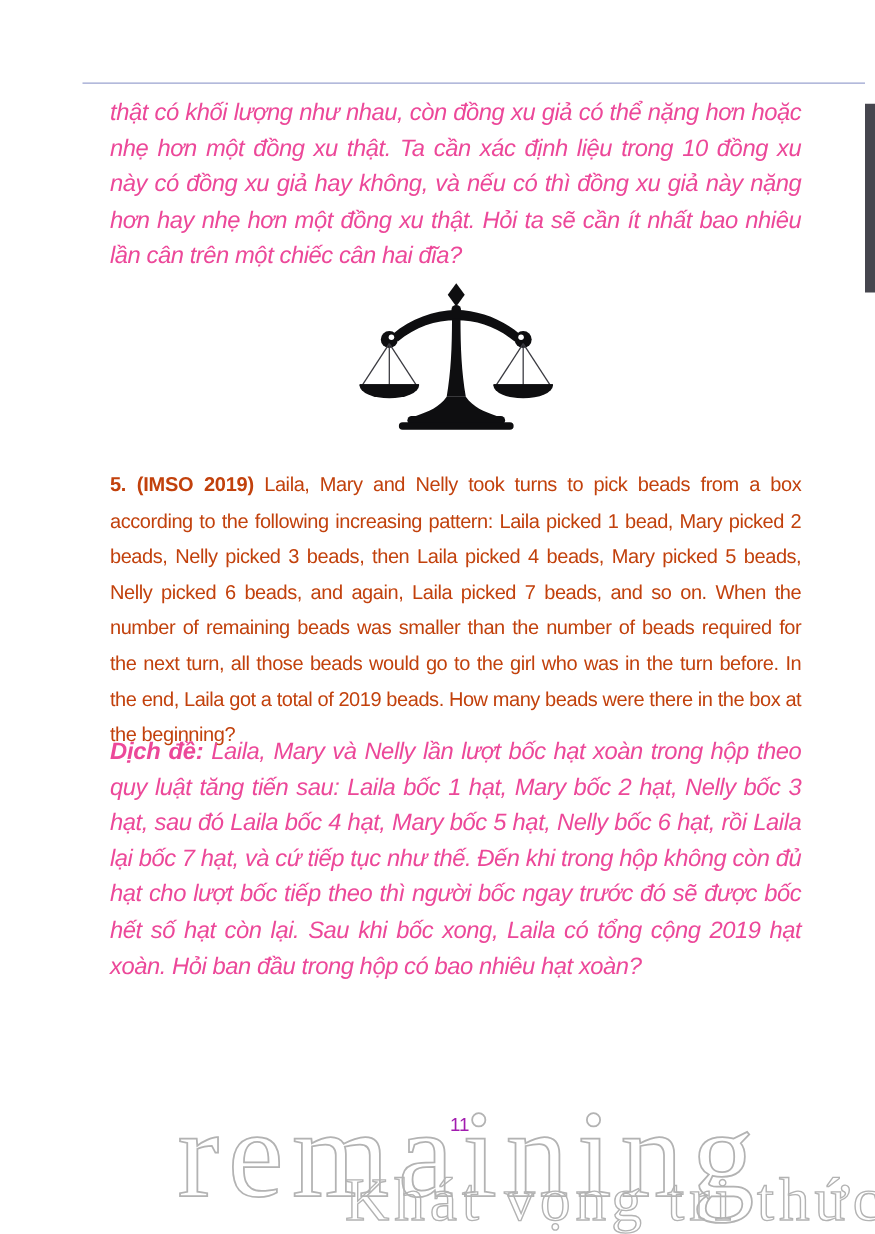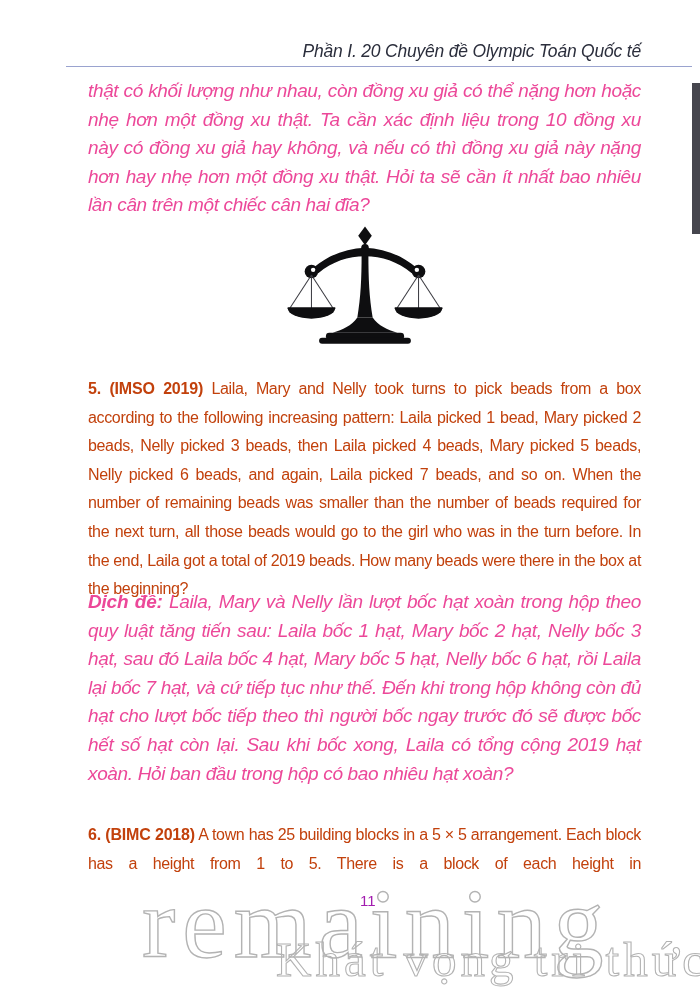--- a/index.html
+++ b/index.html
@@ -78,21 +78,20 @@
   }
   .wm1 { top: 866px; left: 142px; font-size: 100px; letter-spacing: 7px; }
   .wm2 { top: 931px; left: 276px; font-size: 49px;  letter-spacing: 4px;
          -webkit-text-stroke-width: 1.1px; }
 </style>
 </head>
 <body>
 
 <div class="page">
 
-  <div class="header-text">Phần I. 20 Chuyên đề Olympic Toán Quốc tế</div>
   <div class="header-rule"></div>
   <div class="scan-bar"></div>
 
   <p class="para vi intro">thật có khối lượng như nhau, còn đồng xu giả có thể nặng hơn hoặc nhẹ hơn một đồng xu thật. Ta cần xác định liệu trong 10 đồng xu này có đồng xu giả hay không, và nếu có thì đồng xu giả này nặng hơn hay nhẹ hơn một đồng xu thật. Hỏi ta sẽ cần ít nhất bao nhiêu lần cân trên một chiếc cân hai đĩa?</p>
 
   <div class="figure">
     <svg viewBox="0 0 200 142">
       <g fill="#0e0e10" stroke="none">
 
         <path d="M100 1 L108 12 L100 23 L92 12 Z"></path>
@@ -130,20 +129,19 @@
         <rect x="54" y="126" width="92" height="8" rx="4"></rect>
         <rect x="46" y="132" width="108" height="7" rx="3.5"></rect>
       </g>
     </svg>
   </div>
 
   <p class="para p5en"><b class="lbl">5. (IMSO 2019)</b><span> Laila, Mary and Nelly took turns to pick beads from a box according to the following increasing pattern: Laila picked 1 bead, Mary picked 2 beads, Nelly picked 3 beads, then Laila picked 4 beads, Mary picked 5 beads, Nelly picked 6 beads, and again, Laila picked 7 beads, and so on. When the number of remaining beads was smaller than the number of beads required for the next turn, all those beads would go to the girl who was in the turn before. In the end, Laila got a total of 2019 beads. How many beads were there in the box at the beginning?</span></p>
 
   <p class="para vi p5vi"><b class="lbl">Dịch đề:</b><span> Laila, Mary và Nelly lần lượt bốc hạt xoàn trong hộp theo quy luật tăng tiến sau: Laila bốc 1 hạt, Mary bốc 2 hạt, Nelly bốc 3 hạt, sau đó Laila bốc 4 hạt, Mary bốc 5 hạt, Nelly bốc 6 hạt, rồi Laila lại bốc 7 hạt, và cứ tiếp tục như thế. Đến khi trong hộp không còn đủ hạt cho lượt bốc tiếp theo thì người bốc ngay trước đó sẽ được bốc hết số hạt còn lại. Sau khi bốc xong, Laila có tổng cộng 2019 hạt xoàn. Hỏi ban đầu trong hộp có bao nhiêu hạt xoàn?</span></p>
 
-  <p class="para p6"><b class="lbl">6. (BIMC 2018)</b><span> A town has 25 building blocks in a 5 × 5 arrangement. Each block has a height from 1 to 5. There is a block of each height in</span></p>
 
   <div class="page-number">11</div>
 
   <div class="wm wm1">remaining</div>
   <div class="wm wm2">Khát vọng tri thức</div>
 
 </div>
 
 </body></html>

